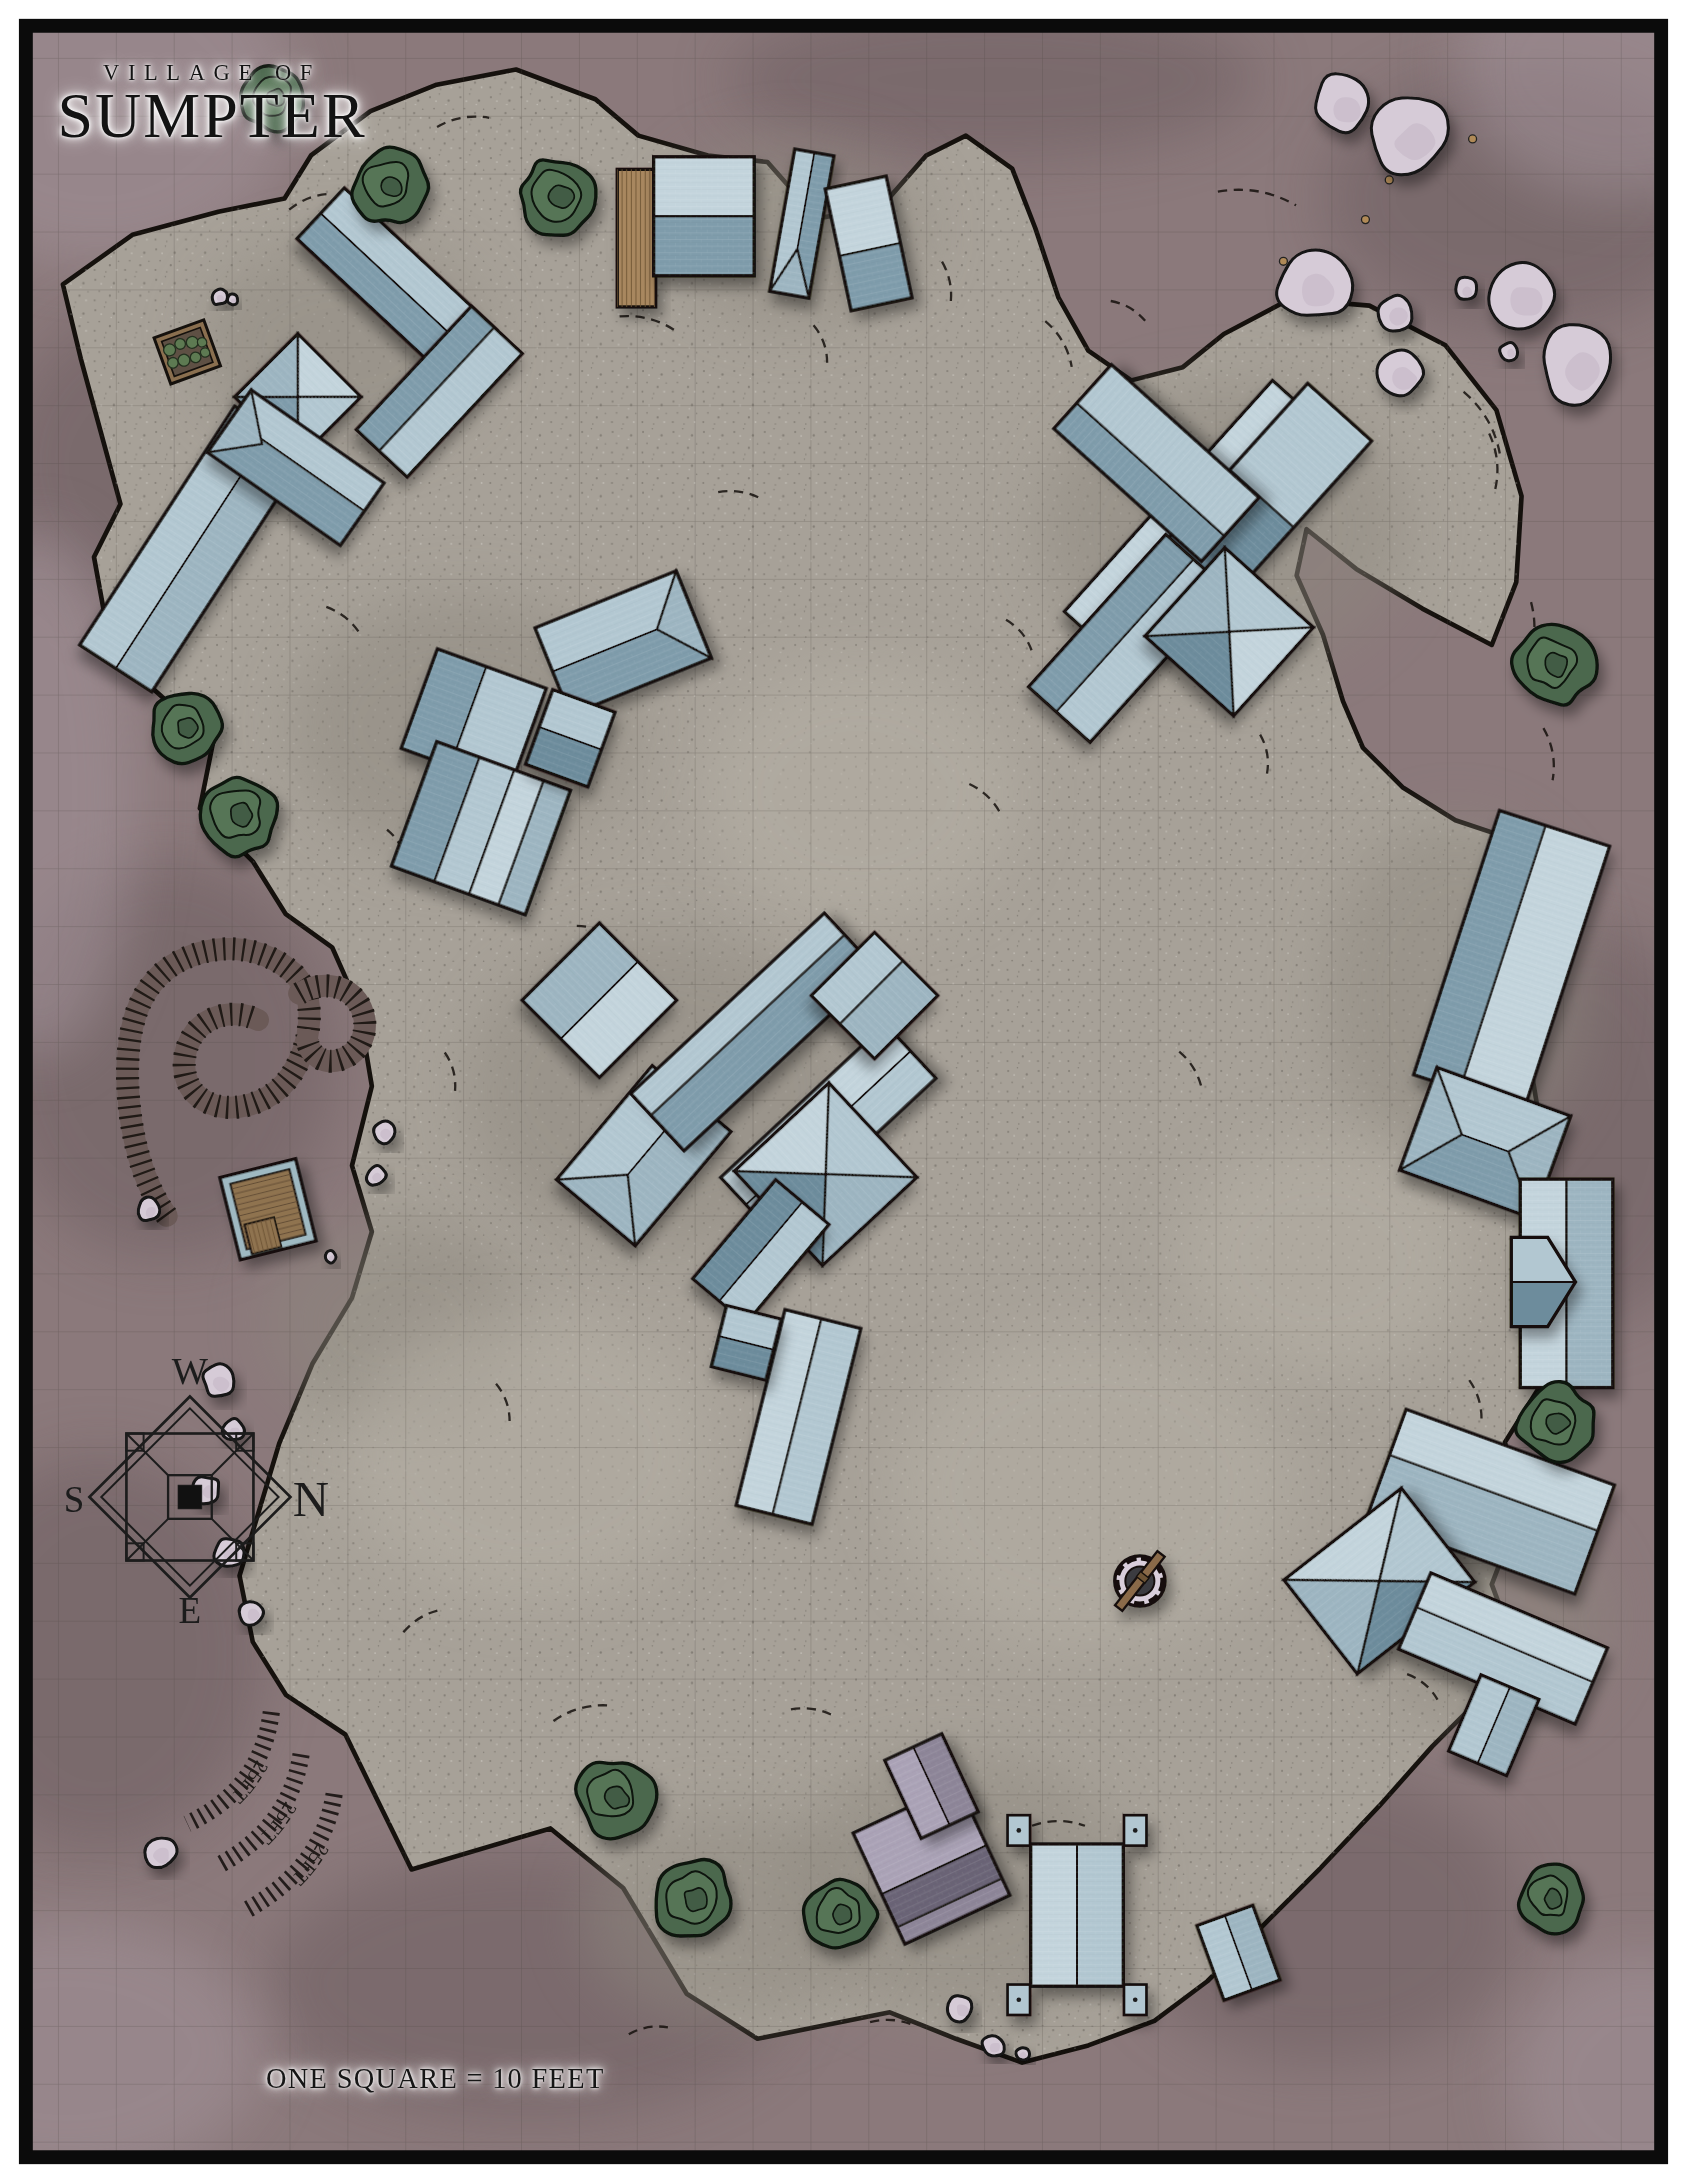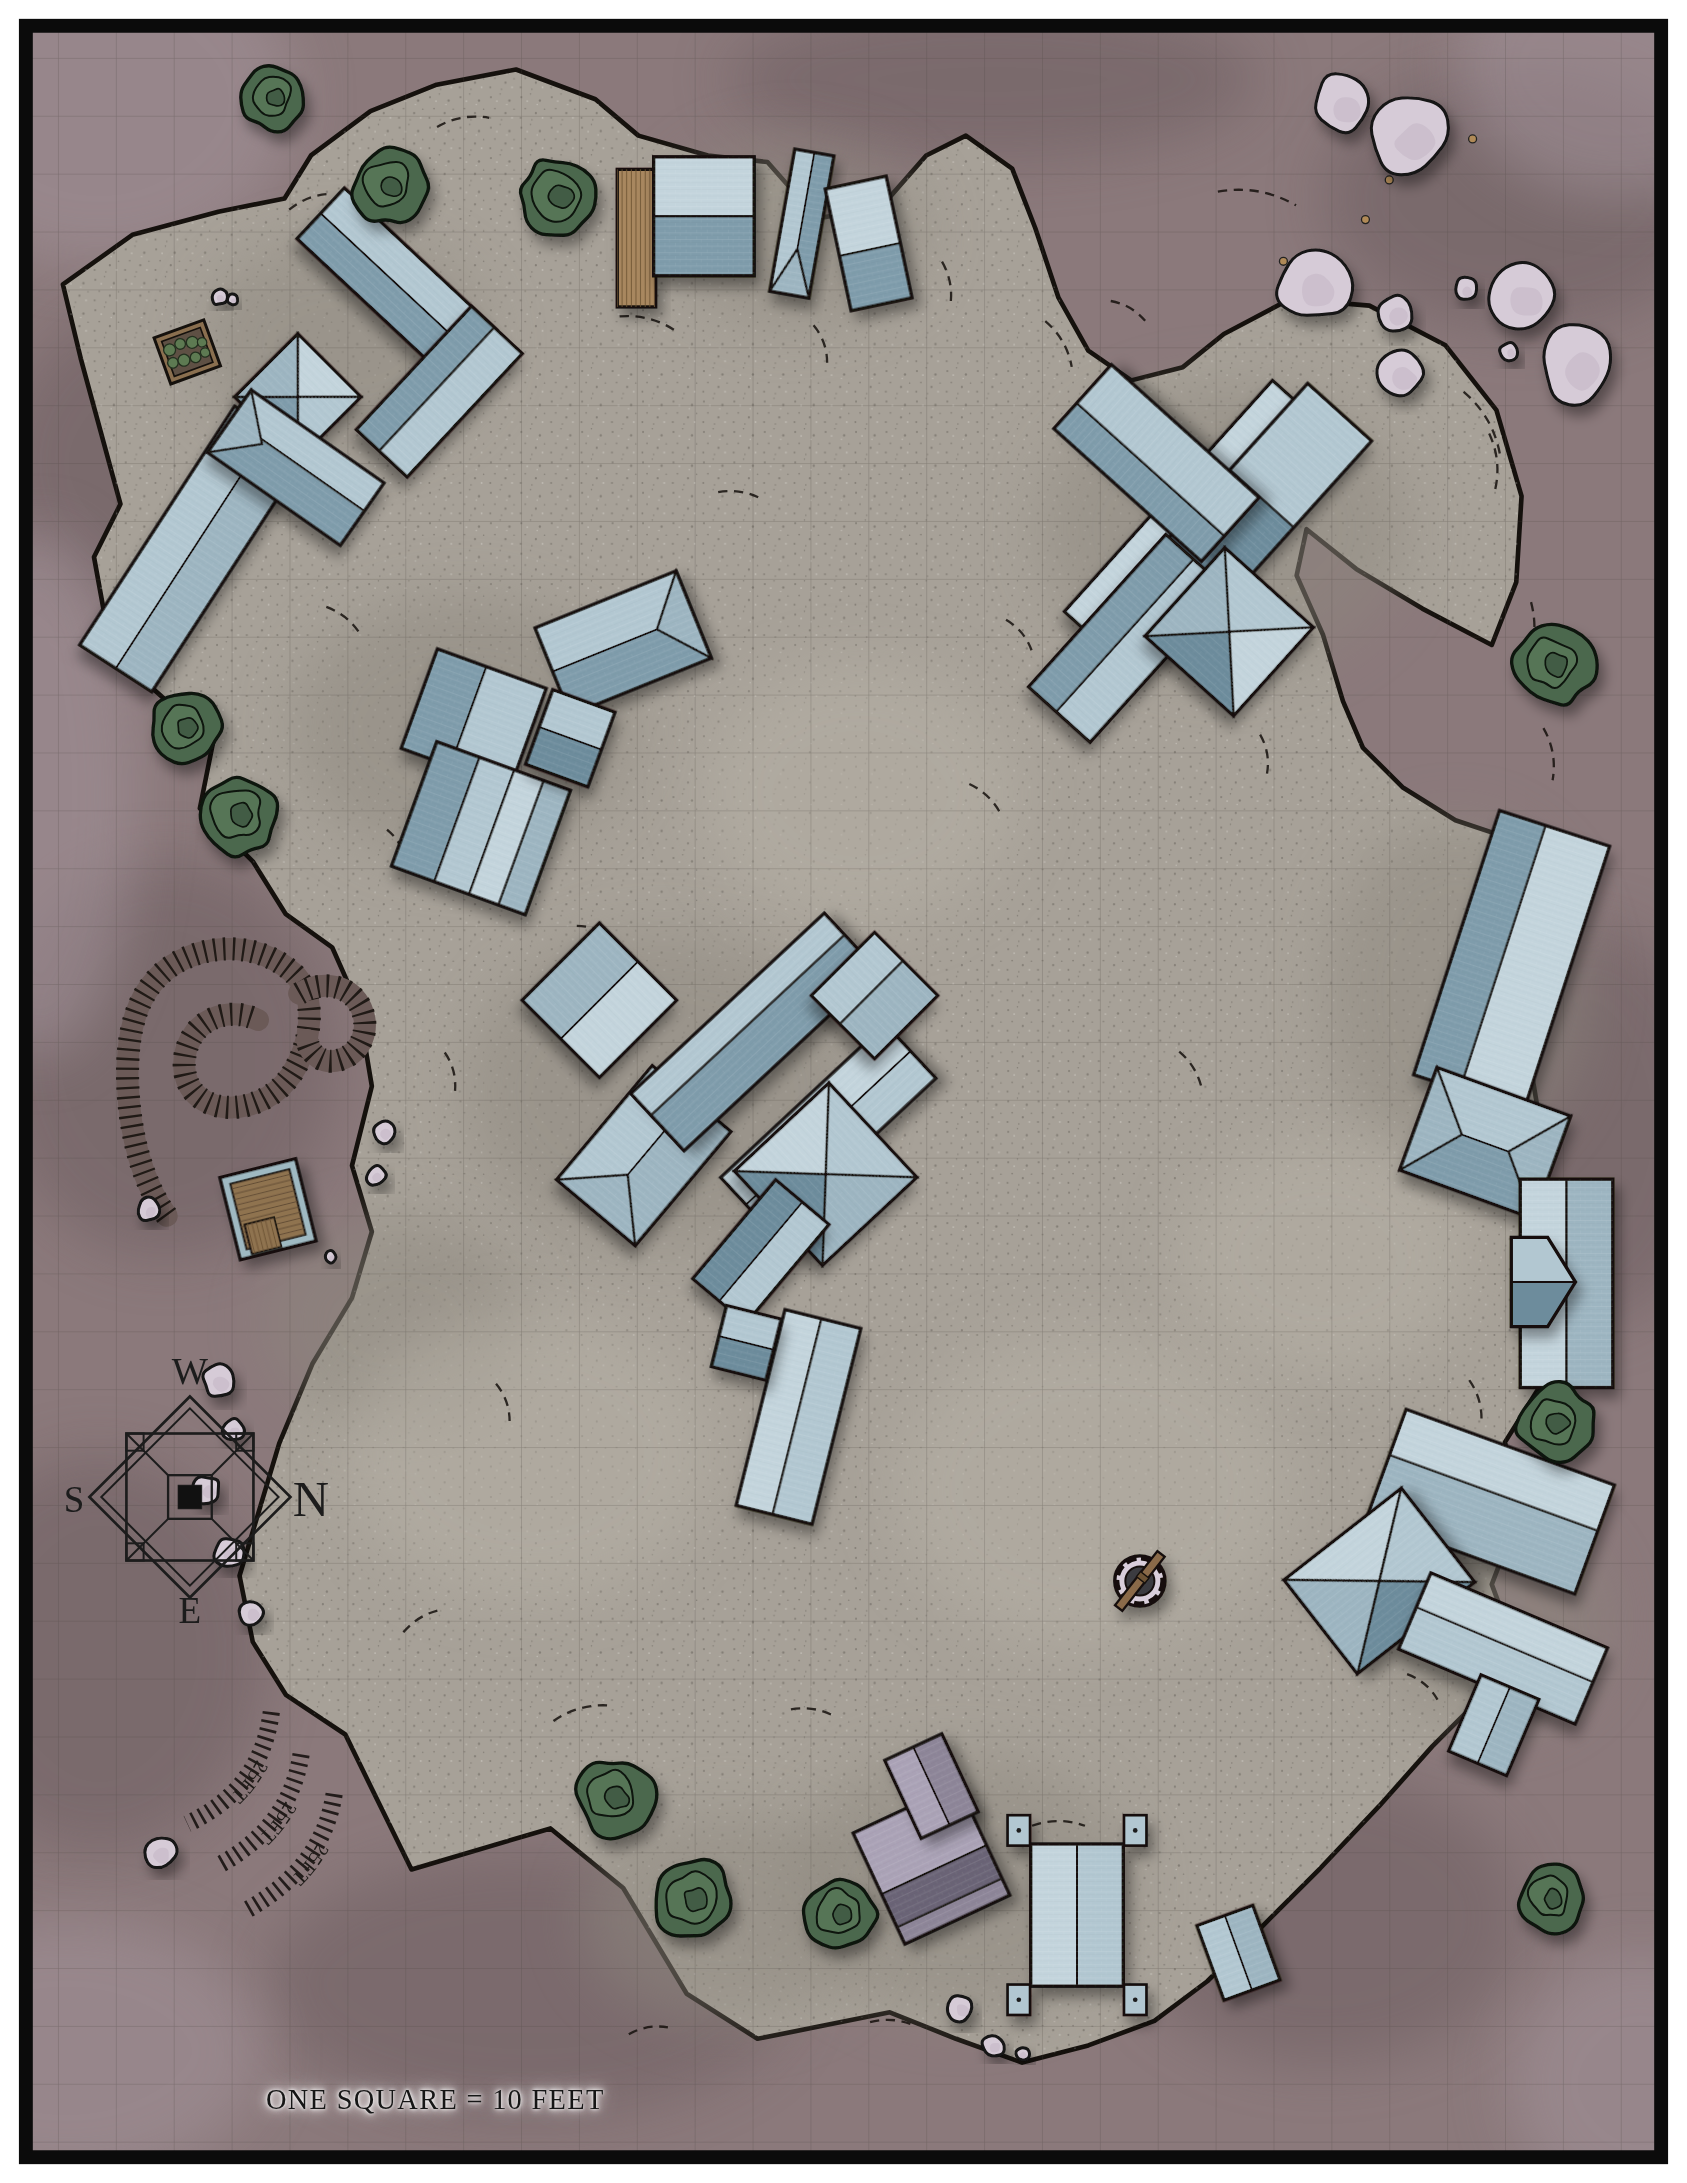--- a/index.html
+++ b/index.html
@@ -3,21 +3,21 @@
 <meta charset="utf-8">
 <style>
   html,body{margin:0;padding:0;background:#ffffff;}
   .page{position:relative;width:1687px;height:2183px;background:#ffffff;overflow:hidden;
         font-family:"Liberation Serif",serif;}
   svg.map{position:absolute;left:0;top:0;width:1687px;height:2183px;}
   .glow{text-shadow:0 0 3.3px #fff,0 0 6.6px #fff,0 0 12px #fff,0 0 20px rgba(255,255,255,.85);}
   .title{position:absolute;left:40px;top:60px;width:344px;text-align:center;color:#131313;}
   .title .pre{font-size:22.5px;letter-spacing:8.6px;}
   .title .name{font-size:64px;letter-spacing:2px;line-height:.95;margin-top:0px;}
-  .scale{position:absolute;left:266px;top:2063px;font-size:28.4px;letter-spacing:1.3px;color:#161616;margin-top:21px;}
+  .scale{position:absolute;left:266px;top:2063px;font-size:28.4px;letter-spacing:1.3px;color:#161616;}
 </style>
 </head>
 <body>
 
 <div class="page">
   <svg class="map" viewBox="0 0 2550 3300">
       <defs>
         <clipPath id="mapclip">
           <rect x="39" y="39" width="2472" height="3222"></rect>
         </clipPath>
@@ -600,15 +600,19 @@
           <rect x="-33" y="-33" width="66" height="66" fill="none" stroke="#1c1c1c" stroke-width="3.5"></rect>
           <rect x="-18" y="-18" width="36" height="36" fill="#111" stroke="#1c1c1c"></rect>
           <text x="0" y="-171" text-anchor="middle" font-size="58" fill="#1c1c1c" font-family="Liberation Serif, serif">W</text>
           <text x="-175" y="22" text-anchor="middle" font-size="56" fill="#1c1c1c" font-family="Liberation Serif, serif">S</text>
           <text x="183" y="28" text-anchor="middle" font-size="76" fill="#1c1c1c" font-family="Liberation Serif, serif">N</text>
           <text x="0" y="191" text-anchor="middle" font-size="56" fill="#1c1c1c" font-family="Liberation Serif, serif">E</text>
         </g>
       </g>
       <rect x="39" y="39" width="2472" height="3222" fill="none" stroke="#0b0b0b" stroke-width="21"></rect>
     </svg>
+  <div class="title">
+    <div class="pre glow">VILLAGE OF</div>
+    <div class="name glow">SUMPTER</div>
+  </div>
   <div class="scale glow">ONE SQUARE = 10 FEET</div>
 </div>
 
 
 </body></html>

